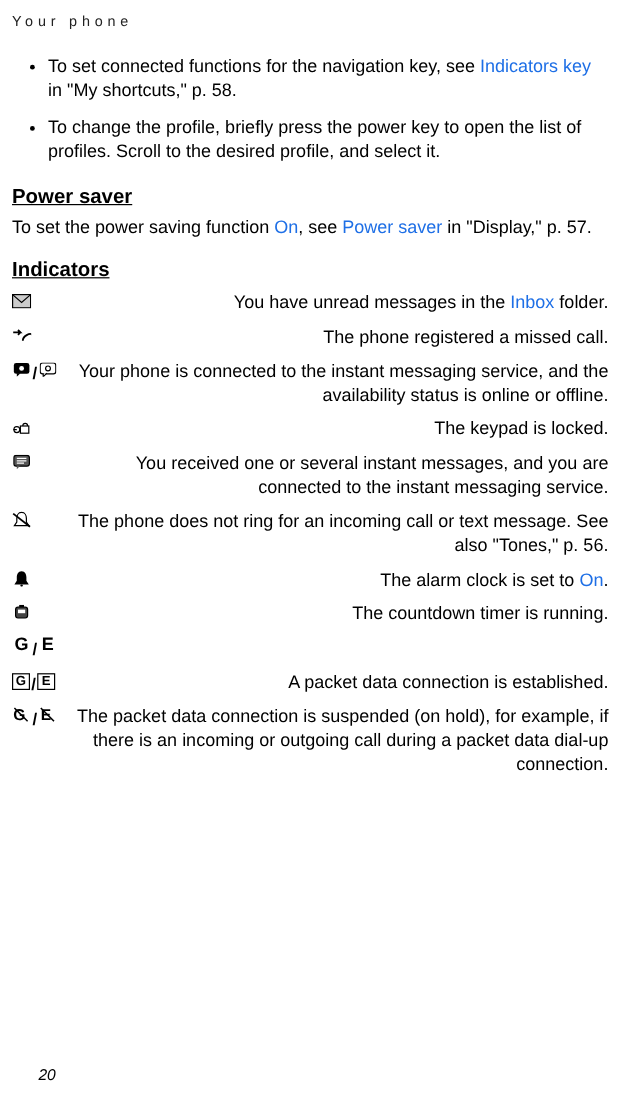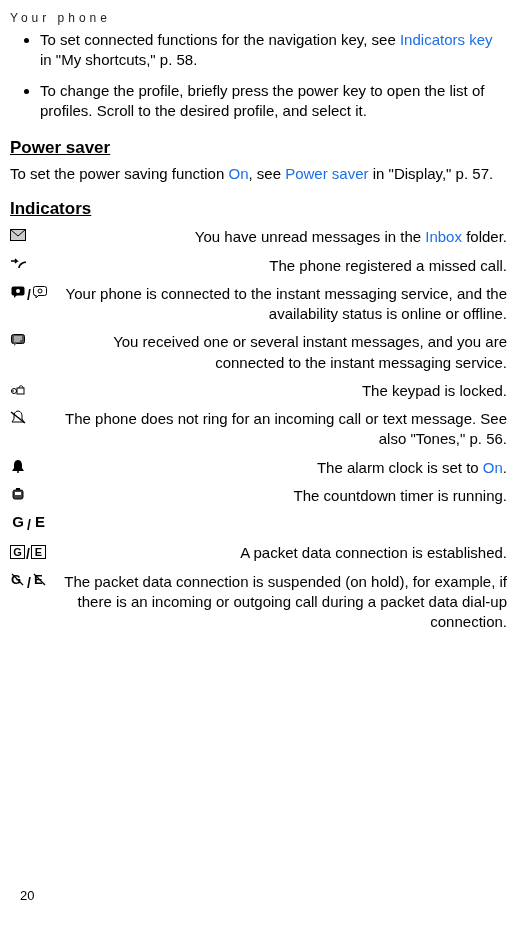--- a/index.html
+++ b/index.html
@@ -10,21 +10,21 @@
     padding: 10px 10px 20px 10px;
     width: 517px;
     box-sizing: border-box;
     line-height: 1.35;
   }
   .page-header {
     font-size: 12px;
     letter-spacing: 4px;
     font-weight: 500;
     color: #222;
-    margin-bottom: 4px;
+    margin-bottom: 20px;
   }
   ul.bullets {
     list-style-type: disc;
     padding-left: 30px;
     margin: 0 0 16px 0;
   }
   ul.bullets li {
     margin-bottom: 10px;
   }
   .link { color: #1E6FE6; }
@@ -44,23 +44,24 @@
     flex: 0 0 46px;
     padding-top: 2px;
     display: flex;
     align-items: flex-start;
     gap: 1px;
   }
   .icon-cell span.sep { font-size: 14px; font-weight: bold; color:#000; }
   .desc-cell { flex: 1; }
   .page-num {
     position: absolute;
-    left: 10px;
+    left: 22px;
     bottom: 10px;
     font-size: 13px;
+    font-style: italic;
   }
   .wrapper { position: relative; min-height: 905px; }
   
   .ico {
     display: inline-flex;
     align-items: center;
     justify-content: center;
     width: 16px; height: 12px;
     font-size: 11px;
     font-family: Arial, sans-serif;
@@ -127,46 +128,46 @@
               <path d="M3 9 L3 12 L6 9" fill="#fff" stroke="#000"></path>
             </svg>
           </span>
         </div>
         <div class="desc-cell"><span>Your phone is connected to the instant messaging service, and the availability status is online or offline.</span></div>
       </div>
       <div class="indicator-row">
         <div class="icon-cell">
           <span class="ico">
             <svg width="14" height="12">
+              <rect x="6" y="5" width="7" height="6" fill="none" stroke="#000"></rect>
+              <path d="M8 5 C8 2, 12 2, 12 5" fill="none" stroke="#000"></path>
+              <circle cx="3" cy="8" r="2.5" fill="none" stroke="#000"></circle>
+              <line x1="0" y1="8" x2="3" y2="8" stroke="#000"></line>
+            </svg>
+          </span>
+        </div>
+        <div class="desc-cell"><span>The keypad is locked.</span></div>
+      </div>
+      <div class="indicator-row">
+        <div class="icon-cell">
+          <span class="ico">
+            <svg width="14" height="12">
               <rect x="0.5" y="0.5" width="13" height="9" rx="2" fill="#555" stroke="#000"></rect>
               <line x1="3" y1="3" x2="11" y2="3" stroke="#fff"></line>
               <line x1="3" y1="5" x2="11" y2="5" stroke="#fff"></line>
               <line x1="3" y1="7" x2="9" y2="7" stroke="#fff"></line>
               <path d="M3 9 L3 12 L6 9" fill="#555"></path>
             </svg>
           </span>
         </div>
         <div class="desc-cell"><span>You received one or several instant messages, and you are connected to the instant messaging service.</span></div>
       </div>
       <div class="indicator-row">
         <div class="icon-cell">
           <span class="ico">
-            <svg width="14" height="12">
-              <rect x="6" y="5" width="7" height="6" fill="none" stroke="#000"></rect>
-              <path d="M8 5 C8 2, 12 2, 12 5" fill="none" stroke="#000"></path>
-              <circle cx="3" cy="8" r="2.5" fill="none" stroke="#000"></circle>
-              <line x1="0" y1="8" x2="3" y2="8" stroke="#000"></line>
-            </svg>
-          </span>
-        </div>
-        <div class="desc-cell"><span>The keypad is locked.</span></div>
-      </div>
-      <div class="indicator-row">
-        <div class="icon-cell">
-          <span class="ico">
             <svg width="16" height="14">
               <path d="M8 1 C5 1 4 4 4 6 L4 9 L2 12 L14 12 L12 9 L12 6 C12 4 11 1 8 1" fill="none" stroke="#000"></path>
               <line x1="1" y1="2" x2="15" y2="13" stroke="#000" stroke-width="1.5"></line>
             </svg>
           </span>
         </div>
         <div class="desc-cell"><span>The phone does not ring for an incoming call or text message. See also "Tones," p. 56.</span></div>
       </div>
       <div class="indicator-row">
         <div class="icon-cell">

